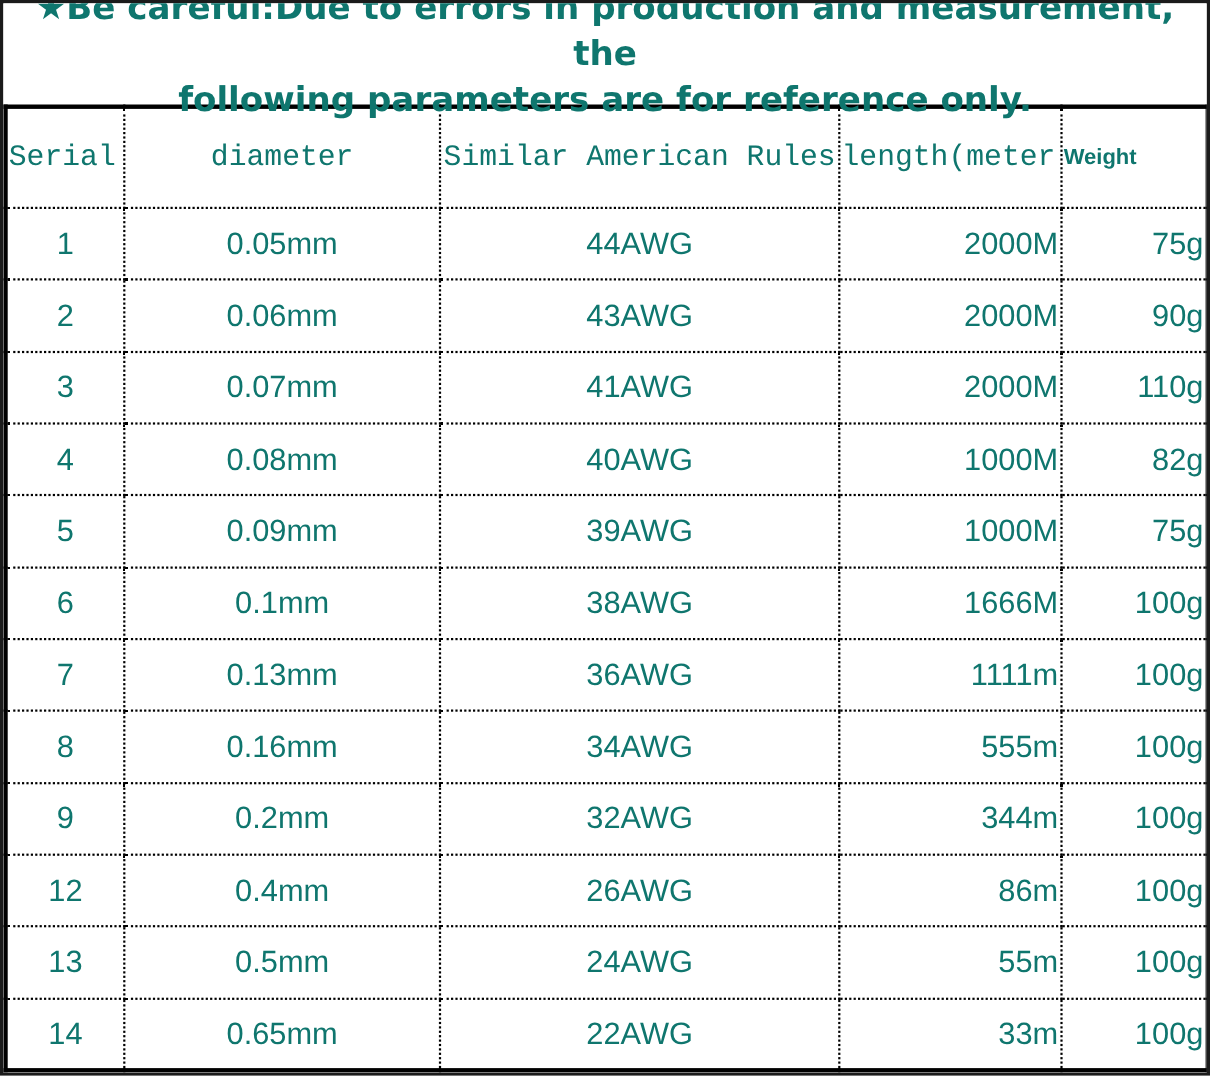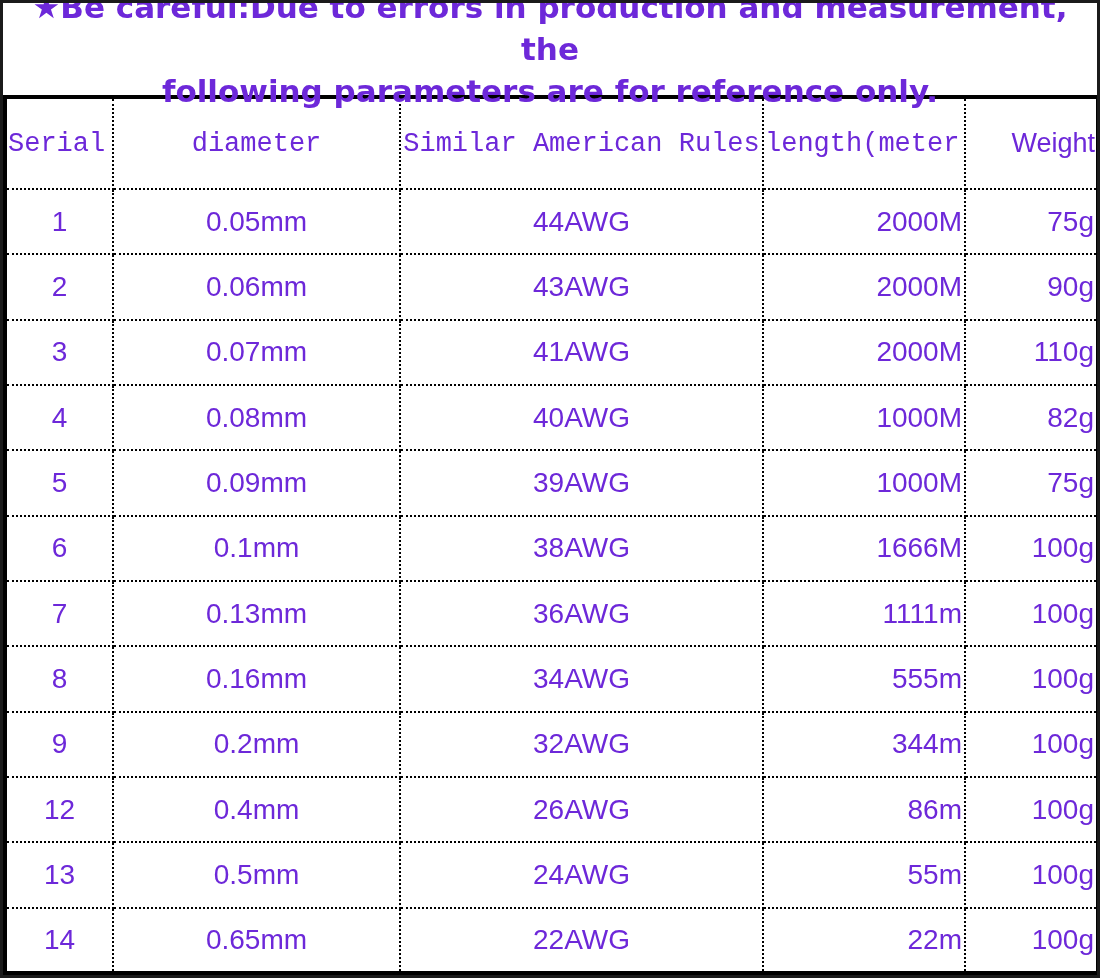--- a/index.html
+++ b/index.html
@@ -7,21 +7,21 @@
     padding: 0;
     background: #ffffff;
   }
   .sheet {
     width: 1100px;
     height: 978px;
     box-sizing: border-box;
     background: #fdfdfd;
     border: 3px solid #1b1b1b;
     font-family: "Liberation Sans", sans-serif;
-    color: #6d28d9;
+    color: #0f766e;
     overflow: hidden;
   }
   .notice {
     height: 92px;
     box-sizing: border-box;
     display: flex;
     flex-direction: column;
     justify-content: center;
     align-items: center;
     text-align: center;
@@ -54,23 +54,23 @@
   th.hdr-mono {
     font-family: "Liberation Mono", "DejaVu Sans Mono", monospace;
     font-size: 27px;
     font-weight: normal;
     text-align: center;
     white-space: normal;
     line-height: 34px;
   }
   th.hdr-sans {
     font-family: "Liberation Sans", sans-serif;
-    font-size: 27px;
-    font-weight: normal;
-    text-align: right;
+    font-size: 20px;
+    font-weight: bold;
+    text-align: left;
   }
   table.spec td {
     font-family: "Liberation Sans", sans-serif;
     font-size: 28px;
     font-weight: normal;
   }
   td[data-name="table-cell-serial"],
   td[data-name="table-cell-diameter"],
   td[data-name="table-cell-awg"] {
     text-align: center;
@@ -183,19 +183,19 @@
           <td data-name="table-cell-serial">13</td>
           <td data-name="table-cell-diameter">0.5mm</td>
           <td data-name="table-cell-awg">24AWG</td>
           <td data-name="table-cell-length">55m</td>
           <td data-name="table-cell-weight">100g</td>
         </tr>
         <tr data-name="table-row">
           <td data-name="table-cell-serial">14</td>
           <td data-name="table-cell-diameter">0.65mm</td>
           <td data-name="table-cell-awg">22AWG</td>
-          <td data-name="table-cell-length">22m</td>
+          <td data-name="table-cell-length">33m</td>
           <td data-name="table-cell-weight">100g</td>
         </tr>
       </tbody>
   </table>
 
 </div>
 
 </body></html>

